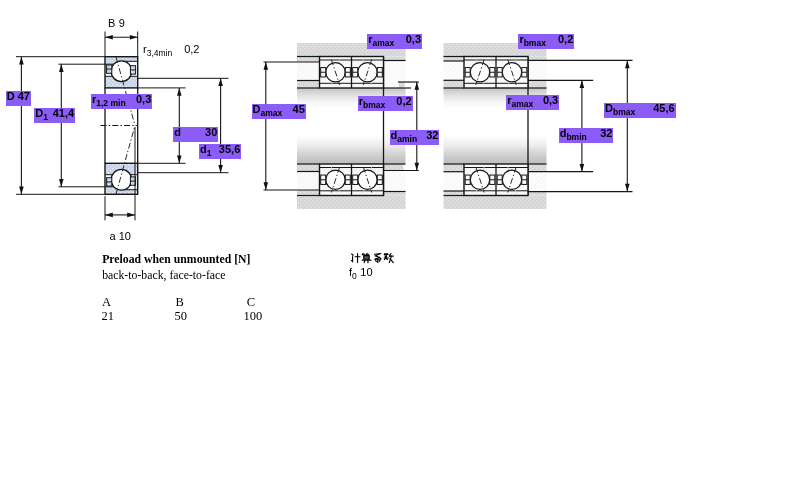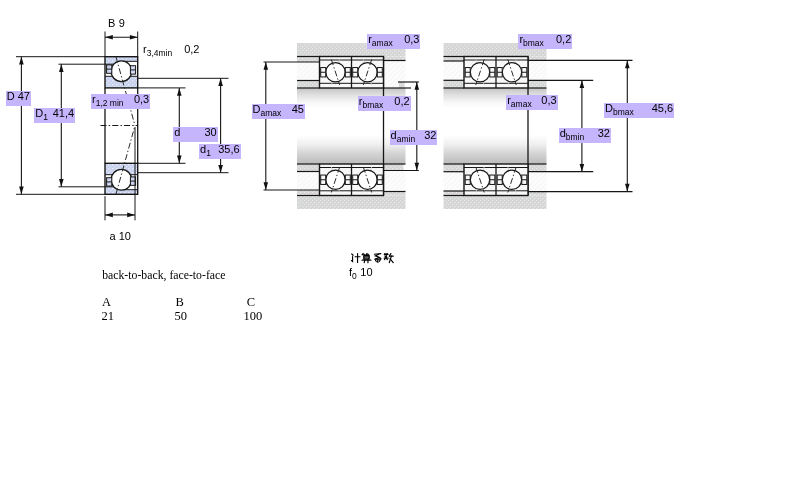--- a/index.html
+++ b/index.html
@@ -1,19 +1,19 @@
 <!DOCTYPE html>
 <html><head>
 <meta charset="utf-8">
 <style>
 html,body{margin:0;padding:0;background:#fff;}
 #stage{position:relative;width:800px;height:444px;background:#fff;overflow:hidden;
   font-family:"Liberation Sans",sans-serif;}
 .lbl{position:absolute;font:11px/11px "Liberation Sans",sans-serif;color:#000;white-space:nowrap;}
-.lbl.kb{background:#c4b5fd;padding:0 1px;}
+.lbl.kb{background:#8b5cf6;padding:0 1px;font-weight:bold;}
 .sub{font-size:8.5px;vertical-align:-3px;letter-spacing:0;}
 .ser{position:absolute;font:12.5px/13px "Liberation Serif",serif;color:#000;white-space:nowrap;}
 .st{font-size:11.75px;}
 .serb{font-weight:bold;}
 </style>
 </head>
 <body>
 
 <div id="stage">
 <svg width="800" height="500" viewBox="0 0 800 500" style="position:absolute;left:0;top:0">
@@ -466,20 +466,21 @@
 <div class="lbl kb" style="left:199px;top:143.6px"><span>d</span><span class="sub">1</span><span style="margin-left:7.4px">35,6</span></div>
 <div class="lbl" style="left:109.5px;top:231px"><span>a</span><span class="sub"></span><span style="margin-left:3px">10</span></div>
 <div class="lbl kb" style="left:367.2px;top:33.7px"><span>r</span><span class="sub">amax</span><span style="margin-left:11.5px">0,3</span></div>
 <div class="lbl kb" style="left:357.8px;top:95.5px"><span>r</span><span class="sub">bmax</span><span style="margin-left:11px">0,2</span></div>
 <div class="lbl kb" style="left:251.5px;top:104.0px"><span>D</span><span class="sub">amax</span><span style="margin-left:10.4px">45</span></div>
 <div class="lbl kb" style="left:389.6px;top:129.7px"><span>d</span><span class="sub">amin</span><span style="margin-left:9px">32</span></div>
 <div class="lbl kb" style="left:518.4px;top:33.7px"><span>r</span><span class="sub">bmax</span><span style="margin-left:12.1px">0,2</span></div>
 <div class="lbl kb" style="left:506.2px;top:94.8px"><span>r</span><span class="sub">amax</span><span style="margin-left:9.7px">0,3</span></div>
 <div class="lbl kb" style="left:604.0px;top:102.8px"><span>D</span><span class="sub">bmax</span><span style="margin-left:18px">45,6</span></div>
 <div class="lbl kb" style="left:558.7px;top:127.8px"><span>d</span><span class="sub">bmin</span><span style="margin-left:13.4px">32</span></div>
+<div class="ser serb st" style="left:102.2px;top:253.4px">Preload when unmounted [N]</div>
 <div class="ser st" style="left:102.2px;top:269px">back-to-back, face-to-face</div>
 <div class="ser" style="left:102px;top:296.2px">A</div>
 <div class="ser" style="left:175.6px;top:296.2px">B</div>
 <div class="ser" style="left:246.7px;top:296.2px">C</div>
 <div class="ser" style="left:101.5px;top:310.1px">21</div>
 <div class="ser" style="left:174.4px;top:310.1px">50</div>
 <div class="ser" style="left:243.6px;top:310.1px">100</div>
 <div class="lbl" style="left:349px;top:267px">
  <span>f</span><span class="sub">0</span><span style="margin-left:3.5px">10</span>
 </div>

